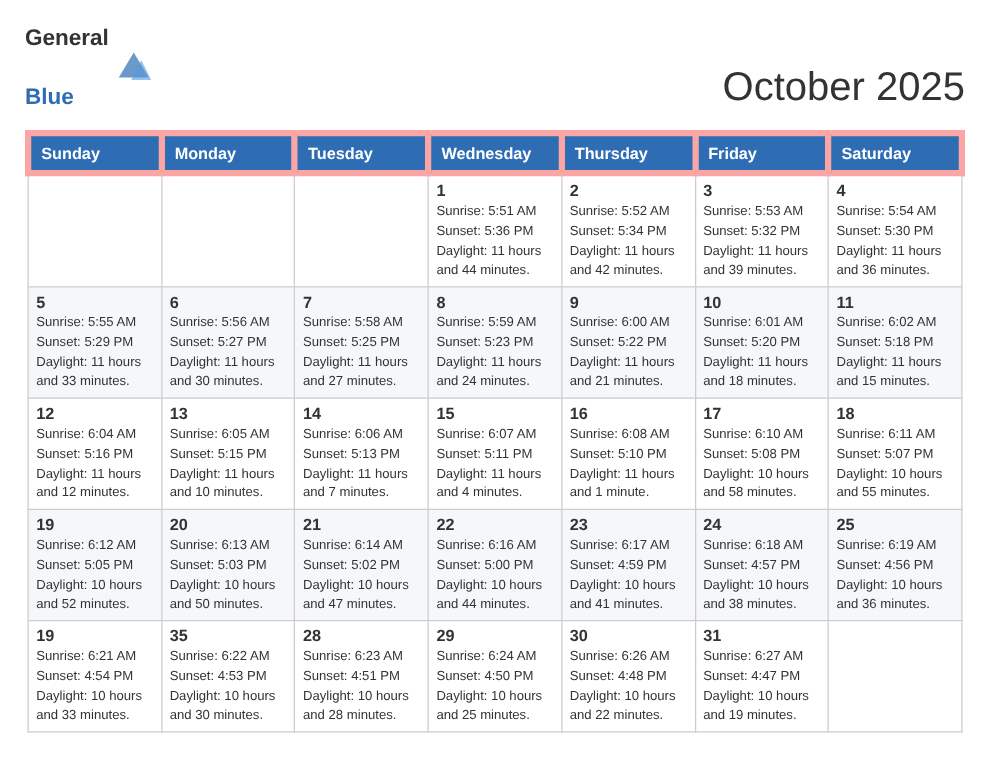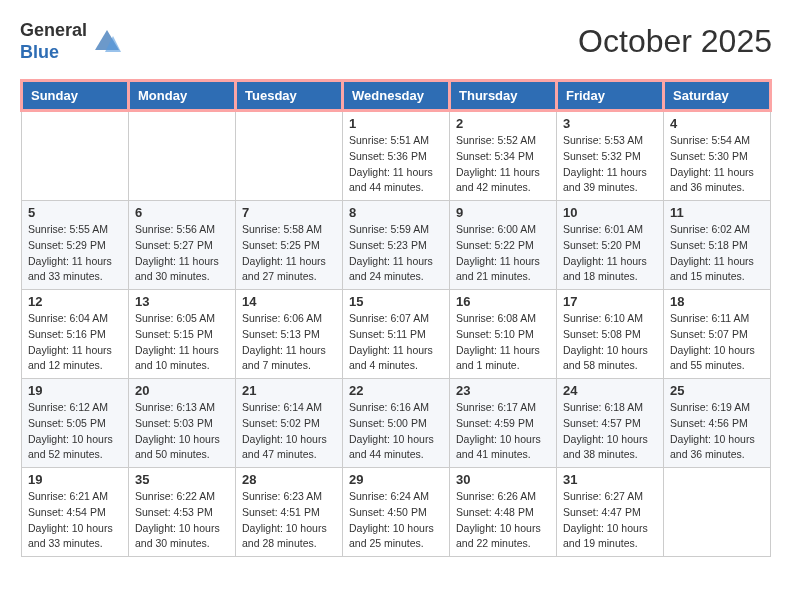--- a/index.html
+++ b/index.html
@@ -6,21 +6,21 @@
     body {
       font-family: Arial, sans-serif;
       background: #fff;
       width: 792px;
       min-height: 612px;
       padding: 20px;
     }
     .header {
       display: flex;
       justify-content: space-between;
-      align-items: center;
+      align-items: flex-end;
       margin-bottom: 16px;
     }
     .logo {
       display: flex;
       align-items: center;
       gap: 4px;
     }
     .logo-text {
       display: flex;
       flex-direction: column;
@@ -28,20 +28,21 @@
     }
     .logo-general {
       font-size: 18px;
       font-weight: bold;
       color: #333;
     }
     .logo-blue {
       font-size: 18px;
       font-weight: bold;
       color: #2e6db4;
+      margin-top: 25px;
     }
     .logo-icon {
       width: 28px;
       height: 28px;
       margin-left: 2px;
     }
     .title-block {
       text-align: right;
     }
     .month-title {
@@ -57,21 +58,21 @@
       width: 100%;
       border-collapse: collapse;
       border: 1px solid #ccc;
     }
     .calendar th {
       background: #2e6db4;
       color: #fff;
       font-size: 13px;
       padding: 6px 8px;
       text-align: left;
-      border: 3px solid #fca5a5;
+      border: 5px solid #fca5a5;
       font-weight: bold;
     }
     .calendar td {
       border: 1px solid #ccc;
       vertical-align: top;
       padding: 4px 6px;
       width: calc(100% / 7);
       min-height: 80px;
       font-size: 11px;
       color: #333;

